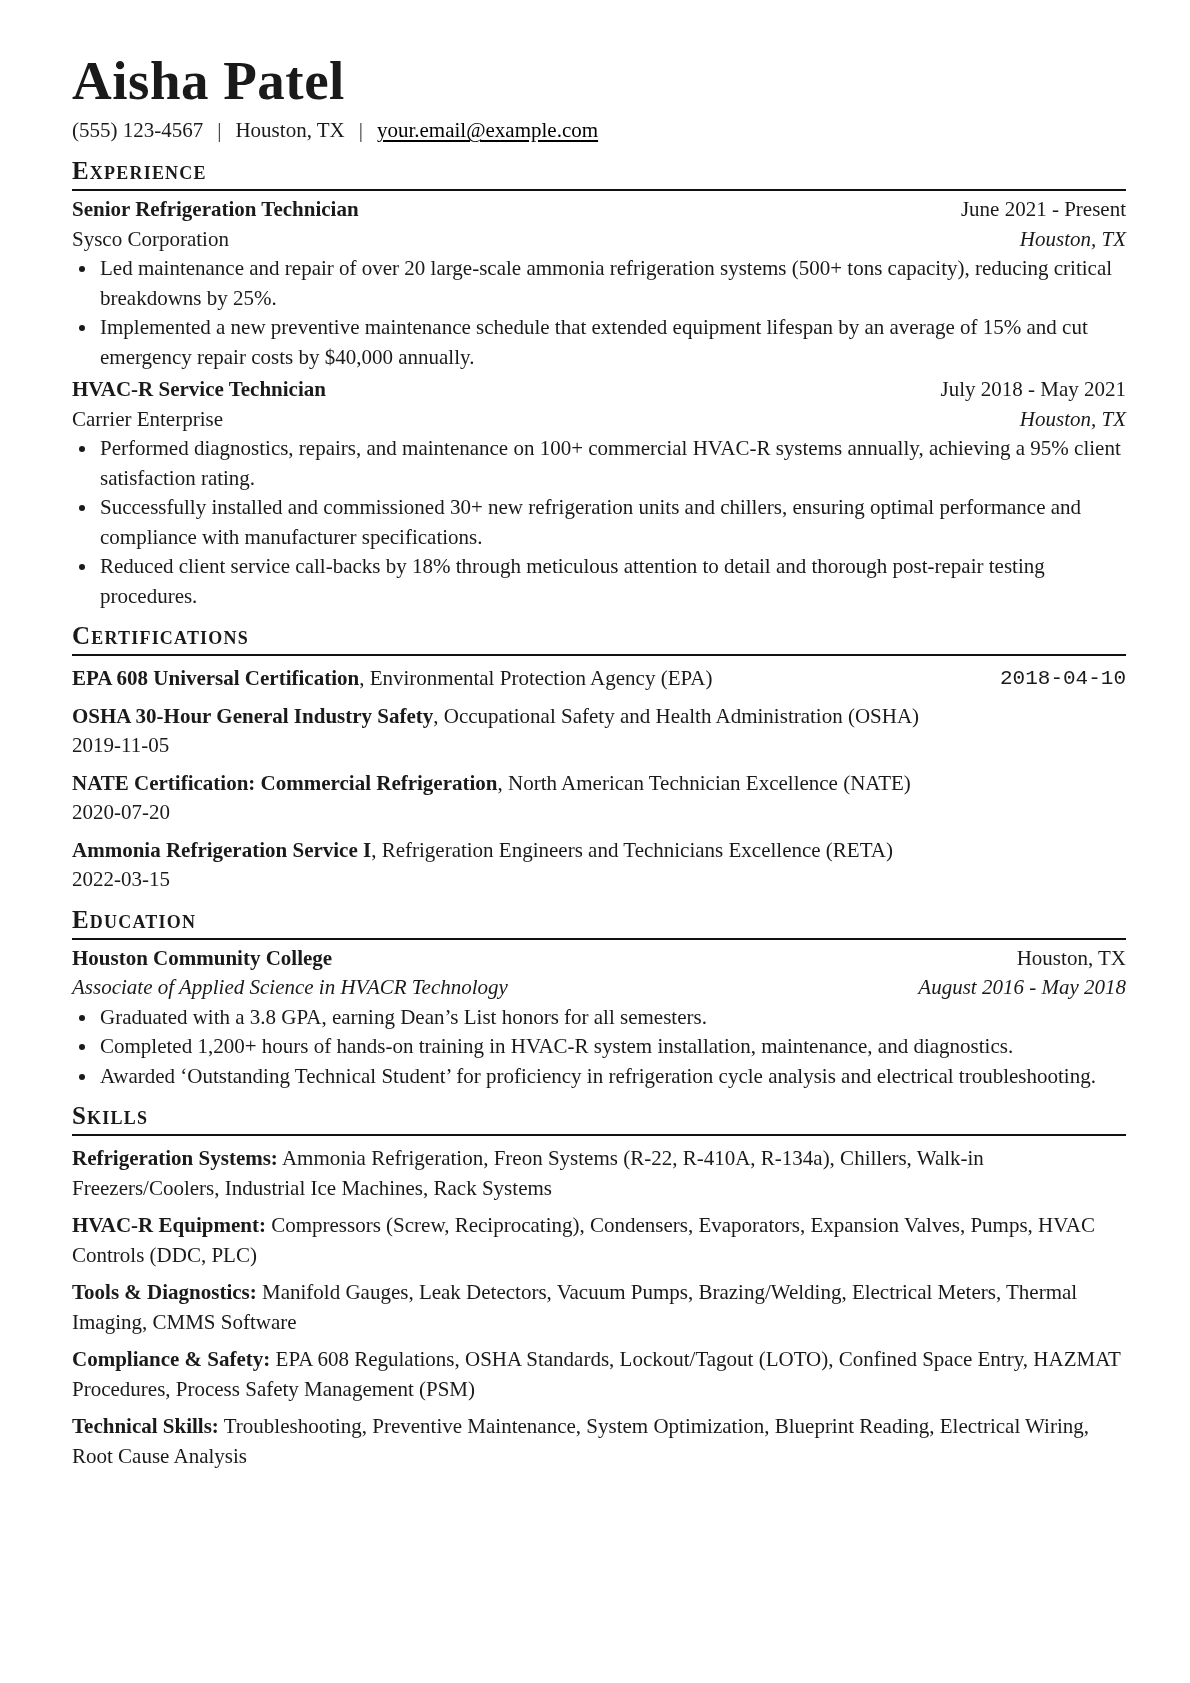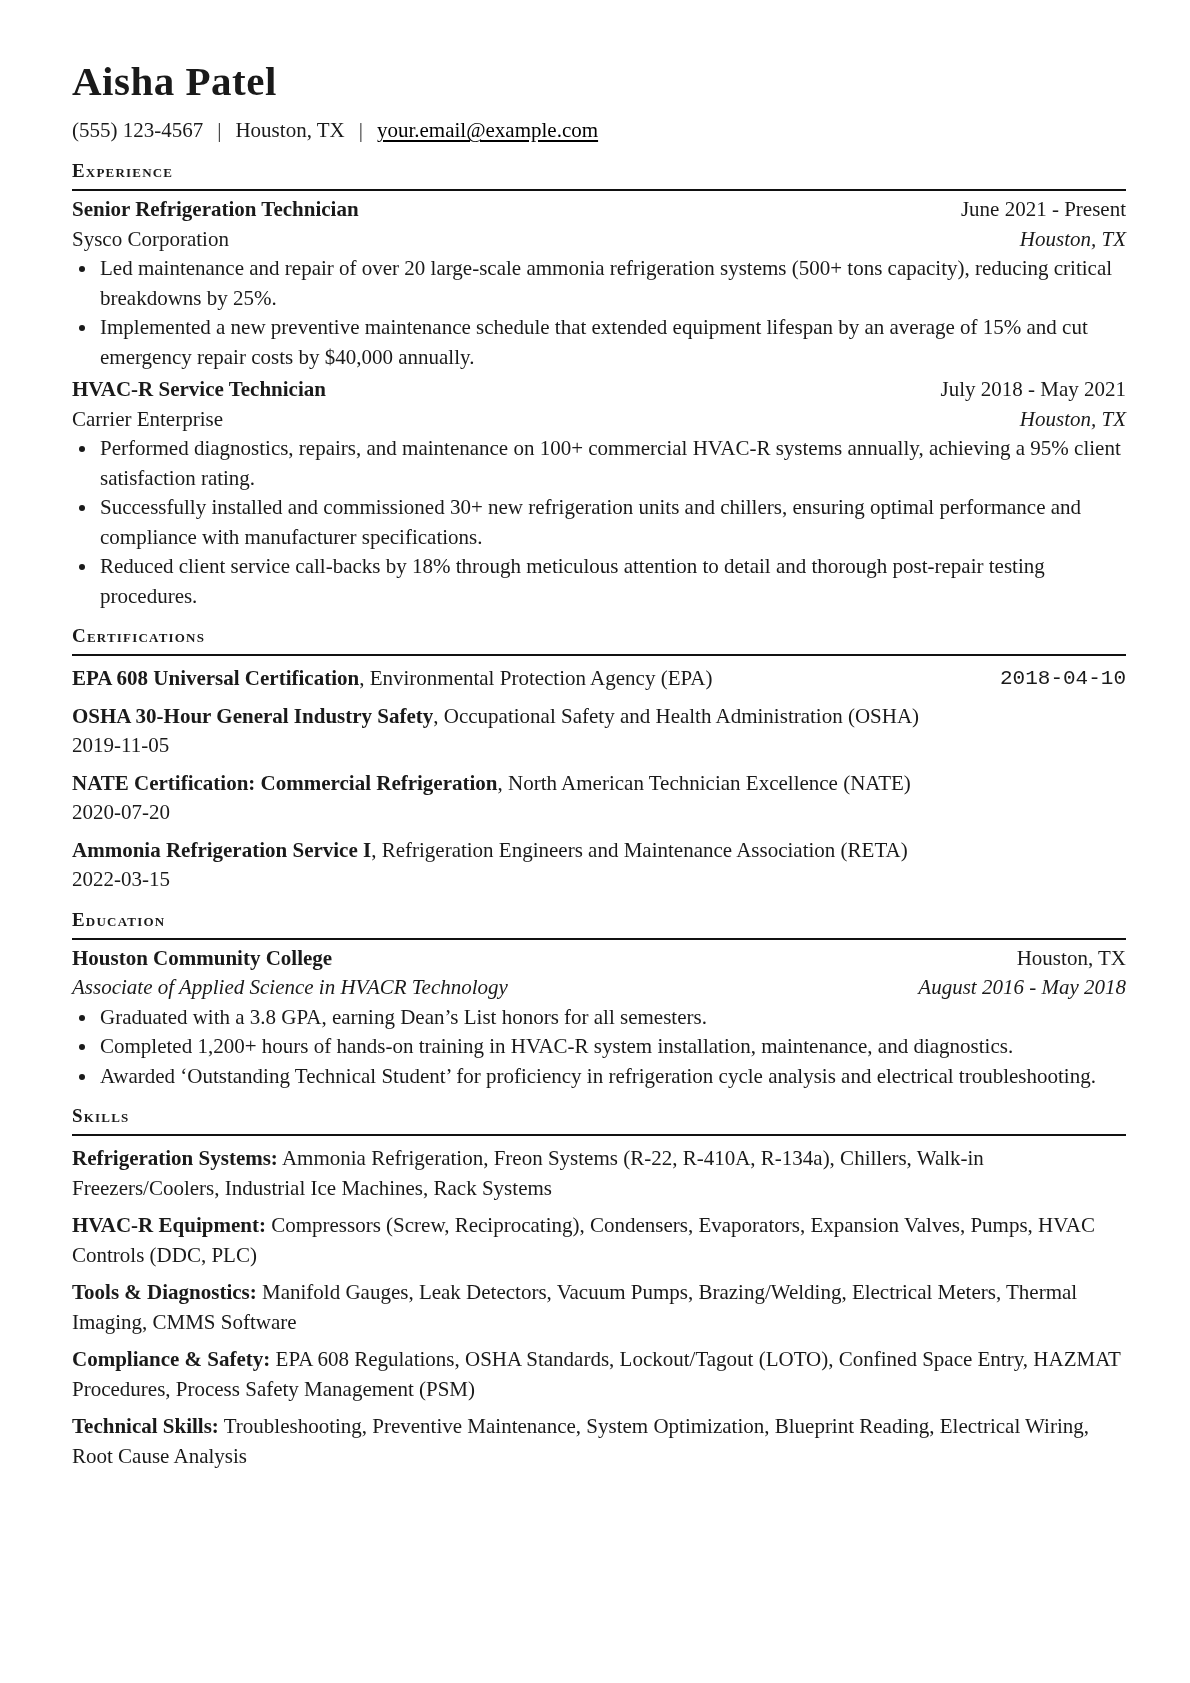--- a/index.html
+++ b/index.html
@@ -7,30 +7,30 @@
       width: 1190px; height: 1683px; position: relative; overflow: hidden;
       font-family: "DejaVu Serif", "Liberation Serif", serif;
       color: #1a1a1a;
     }
     .page {
       position: absolute; left: 72px; top: 56px; width: 1054px;
       font-family: "Liberation Serif", "DejaVu Serif", serif;
       font-size: 21px; line-height: 29.5px;
     }
     .name {
-      font-size: 41px; font-weight: bold; line-height: 50px; margin: 0;
+      font-size: 55px; font-weight: bold; line-height: 50px; margin: 0;
       letter-spacing: 0.5px;
     }
     .contact { margin-top: 10px; height: 30px; }
     .contact .sep { margin: 0 14px; color: #333; }
     .contact a { color: #000000; text-decoration: underline; text-underline-offset: 3px; }
 
     .section { margin-top: 10px; }
     .section-title {
-      font-variant: small-caps; font-weight: bold; font-size: 19px;
+      font-variant: small-caps; font-weight: bold; font-size: 25px;
       letter-spacing: 1.2px; line-height: 30px; margin-top: 8px;
     }
     .section-rule { border: none; border-top: 2px solid #111; margin: 3px 0 4px 0; height: 0; }
 
     .row { display: flex; justify-content: space-between; align-items: baseline; }
     .bold { font-weight: bold; }
     .ital { font-style: italic; }
 
     .entry { margin-top: 0; }
     .entry + .entry { margin-top: 3px; }
@@ -105,21 +105,21 @@
     </div>
     <div class="cert">
       <div><span class="bold">OSHA 30-Hour General Industry Safety</span><span>, Occupational Safety and Health Administration (OSHA)</span></div>
       <div>2019-11-05</div>
     </div>
     <div class="cert">
       <div><span class="bold">NATE Certification: Commercial Refrigeration</span><span>, North American Technician Excellence (NATE)</span></div>
       <div>2020-07-20</div>
     </div>
     <div class="cert">
-      <div><span class="bold">Ammonia Refrigeration Service I</span><span>, Refrigeration Engineers and Maintenance Association (RETA)</span></div>
+      <div><span class="bold">Ammonia Refrigeration Service I</span><span>, Refrigeration Engineers and Technicians Excellence (RETA)</span></div>
       <div>2022-03-15</div>
     </div>
   </div>
 
   <div class="section">
     <div class="section-title">Education</div>
     <hr class="section-rule">
     <div class="entry">
       <div class="row">
         <span class="bold">Houston Community College</span>

